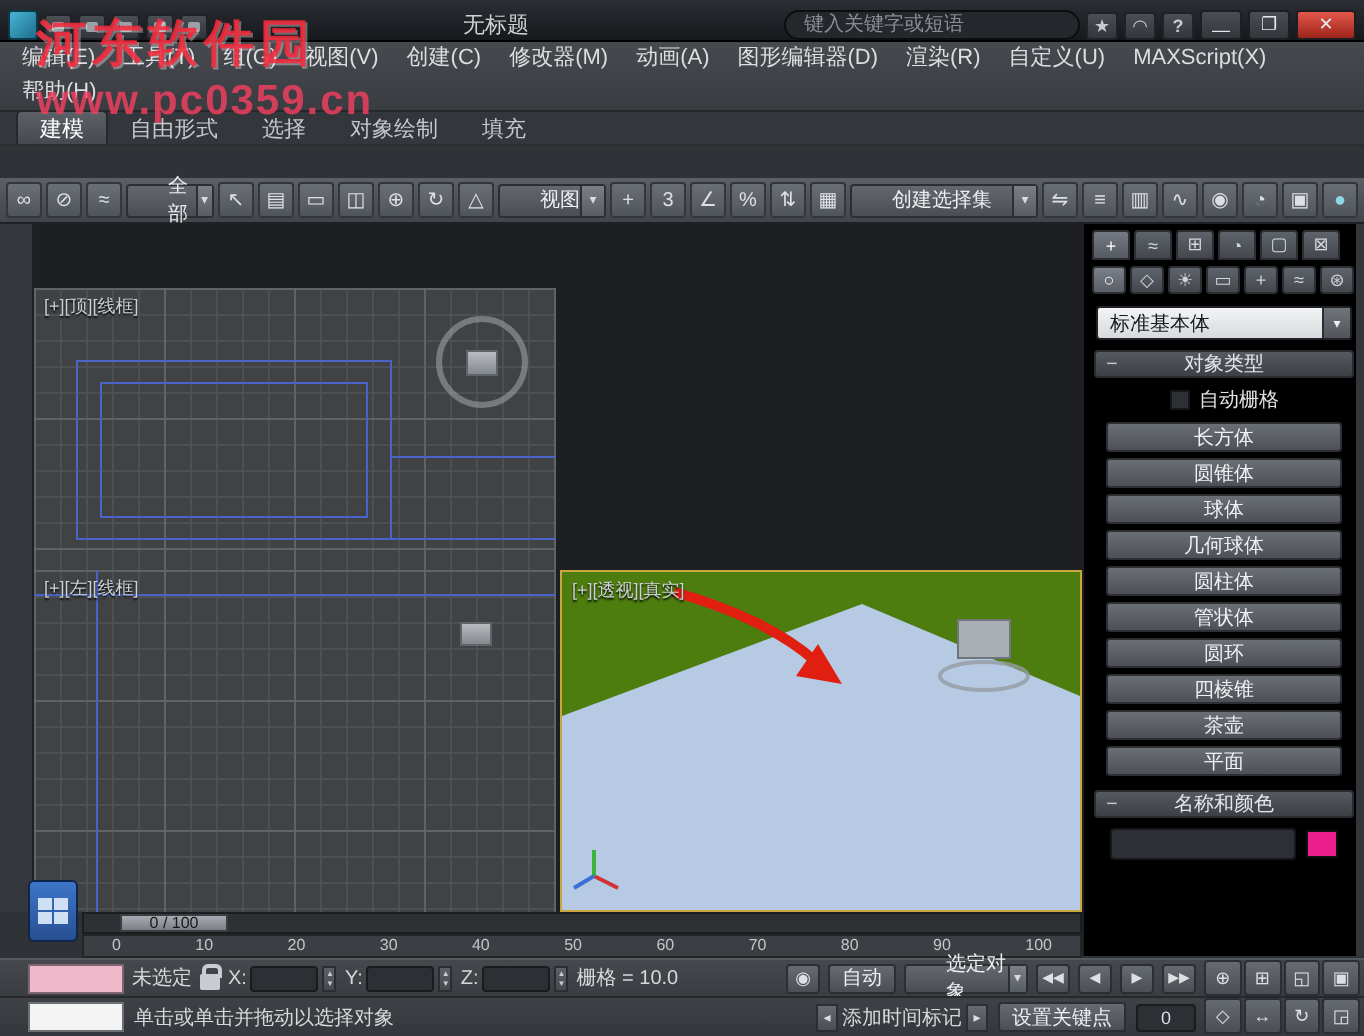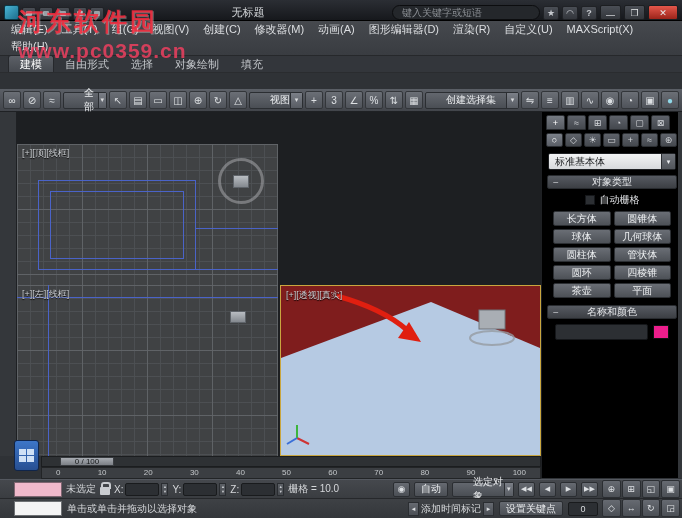--- a/index.html
+++ b/index.html
@@ -92,21 +92,21 @@
   .vp { position:absolute; overflow:hidden; background-color:#404244;
     background-image:
       linear-gradient(rgba(99,102,106,0.85) 1px, transparent 1px),
       linear-gradient(90deg, rgba(99,102,106,0.85) 1px, transparent 1px),
       linear-gradient(rgba(78,81,84,0.9) 1px, transparent 1px),
       linear-gradient(90deg, rgba(78,81,84,0.9) 1px, transparent 1px);
     background-size:65px 65px,65px 65px,13px 13px,13px 13px; }
   .vp1 { left:0; top:0; width:261px; height:171px;margin-top:32px; }
   .vp2 { left:263px; top:0; width:261px; height:171px; }
   .vp3 { left:0; top:173px; width:261px; height:171px; }
-  .vp4 { left:263px; top:173px; width:261px; height:171px; background-image:none; background-color:#7f1d1d;
+  .vp4 { left:263px; top:173px; width:261px; height:171px; background-image:none; background-color:#4d7c0f;
     border:1px solid #c9a63f; }
   .vp-label { position:absolute; left:5px; top:3px; font-size:9px; color:#cdd0d4; text-shadow:0 1px 1px #000;
     z-index:5; white-space:nowrap; }
   .bl { position:absolute; background:#4a63c8; }
   .wire-rect { position:absolute; border:1px solid #4a63c8; }
   .vc-ring { position:absolute; right:14px; top:14px; width:46px; height:46px; border-radius:50%;
     border:3px solid rgba(165,168,172,0.55); }
   .vc-box { position:absolute; background:linear-gradient(#b9bdc2,#84898f); border:1px solid #5f646a; }
   .vc-ellipse { position:absolute; border:2px solid rgba(150,155,161,0.8); border-radius:50%; }
   .persp-svg { position:absolute; left:0; top:0; }
@@ -141,21 +141,21 @@
   .cp-dd::after { content:"▾"; font-size:7px; color:#eceef0; width:13px; height:100%; margin-left:auto;
     display:flex; align-items:center; justify-content:center; background:linear-gradient(#70747b,#51555b);
     border-left:1px solid #2b2e32; }
   .rollout { margin:5px 5px 0;text-align:right; }
   .rollout-h { height:14px; background:linear-gradient(#565a61,#3c3f44); border:1px solid #282b2f; border-radius:2px;
     font-size:10px; color:#e4e6e9; display:flex; align-items:center; justify-content:center; position:relative; }
   .rollout-h::before { content:"−"; position:absolute; left:5px; color:#c3c6ca; }
   .autogrid { display:flex; align-items:center; justify-content:center; gap:5px; font-size:10px; color:#dfe1e4;
     margin:4px 0 2px; }
   .checkbox { width:10px; height:10px; background:#2c2f33; border:1px solid #15171a; }
-  .obj-grid { display:grid; grid-template-columns:1fr 1fr; gap:3px; padding:2px 6px;font-family:Liberation Serif, serif; }
+  .obj-grid { display:grid; grid-template-columns:1fr; gap:3px; padding:2px 6px;font-family:Liberation Serif, serif; }
   .obj-btn { height:15px; background:linear-gradient(#6a6e75,#4d5157); border:1px solid #2c2f33; border-radius:2px;
     font-size:10px; color:#eef0f2; display:flex; align-items:center; justify-content:center; white-space:nowrap; }
   .name-row { display:flex; gap:5px; padding:5px 8px; align-items:center; }
   .name-field { flex:1; height:16px; background:#2c2f33; border:1px solid #15171a; border-radius:2px; }
   .swatch { width:16px; height:14px; background:#ec1e8c; border:1px solid #0f1012; }
 
   
   .layout-btn { position:absolute; left:14px; top:440px; width:25px; height:31px; z-index:6;
     background:linear-gradient(#3d76c8,#274f92); border:1px solid #10254a; border-radius:3px;
     display:flex; align-items:center; justify-content:center; }

